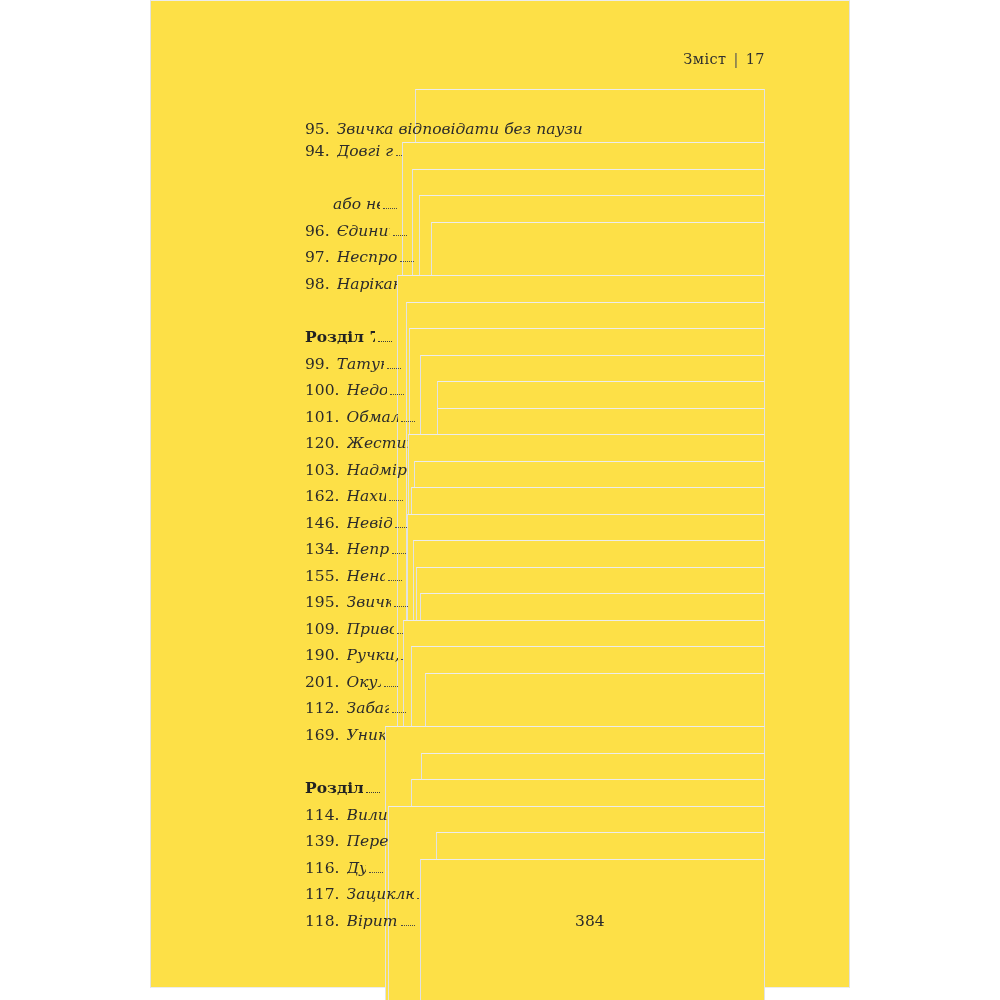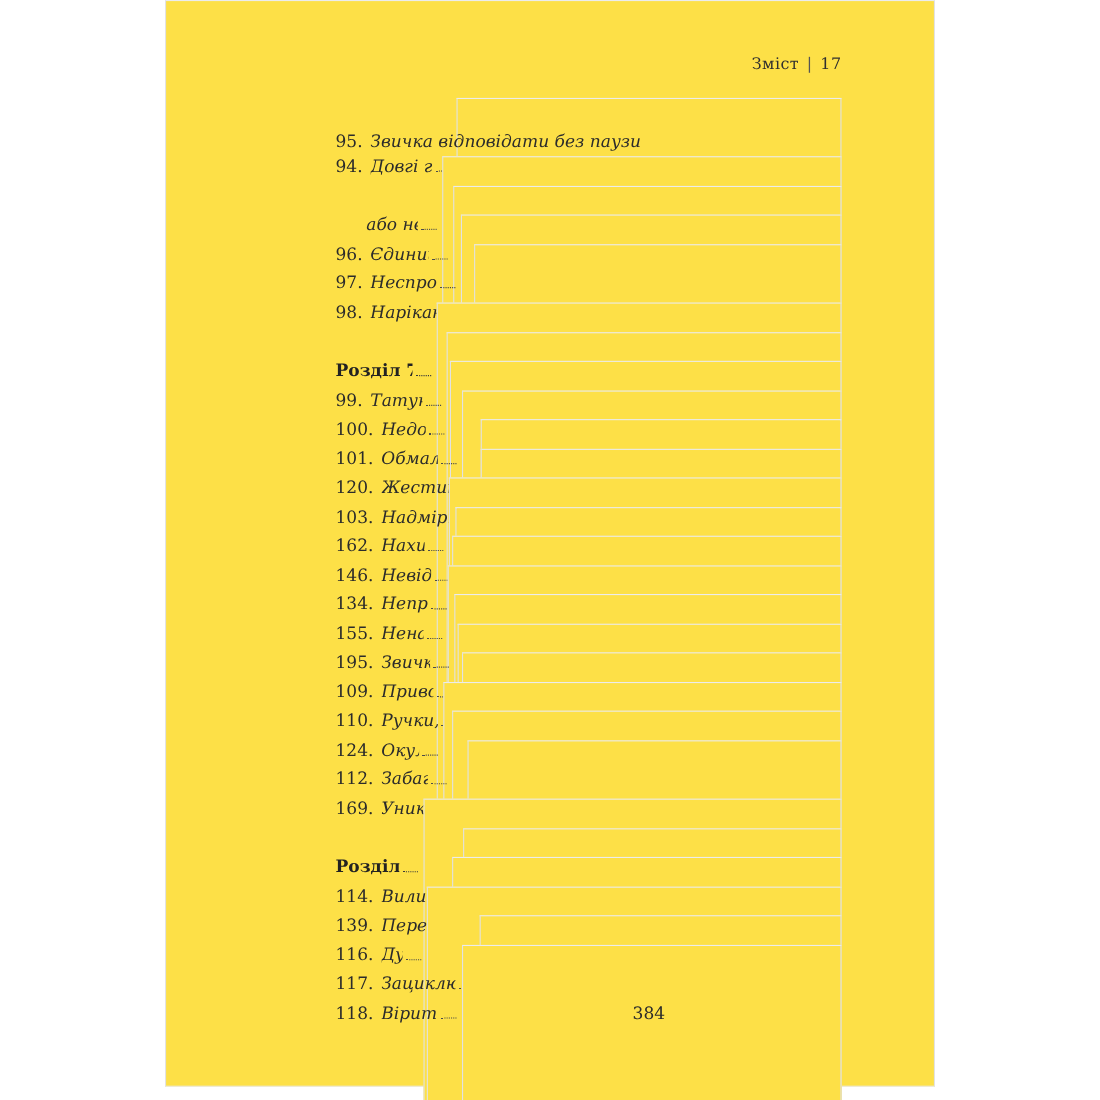--- a/index.html
+++ b/index.html
@@ -186,27 +186,27 @@
         <span class="leader"></span>
         <span class="page">360</span>
       </div>
       <div class="row">
         <span class="num">109.</span>
         <span class="title">Привселюдне чепуріння</span>
         <span class="leader"></span>
         <span class="page">362</span>
       </div>
       <div class="row">
-        <span class="num">110.</span>
+        <span class="num">190.</span>
         <span class="title">Ручки, складені під столом</span>
         <span class="leader"></span>
         <span class="page">364</span>
       </div>
       <div class="row">
-        <span class="num">124.</span>
+        <span class="num">201.</span>
         <span class="title">Окуляри на шиї</span>
         <span class="leader"></span>
         <span class="page">366</span>
       </div>
       <div class="row">
         <span class="num">112.</span>
         <span class="title">Забагато аксесуарів</span>
         <span class="leader"></span>
         <span class="page">368</span>
       </div>

